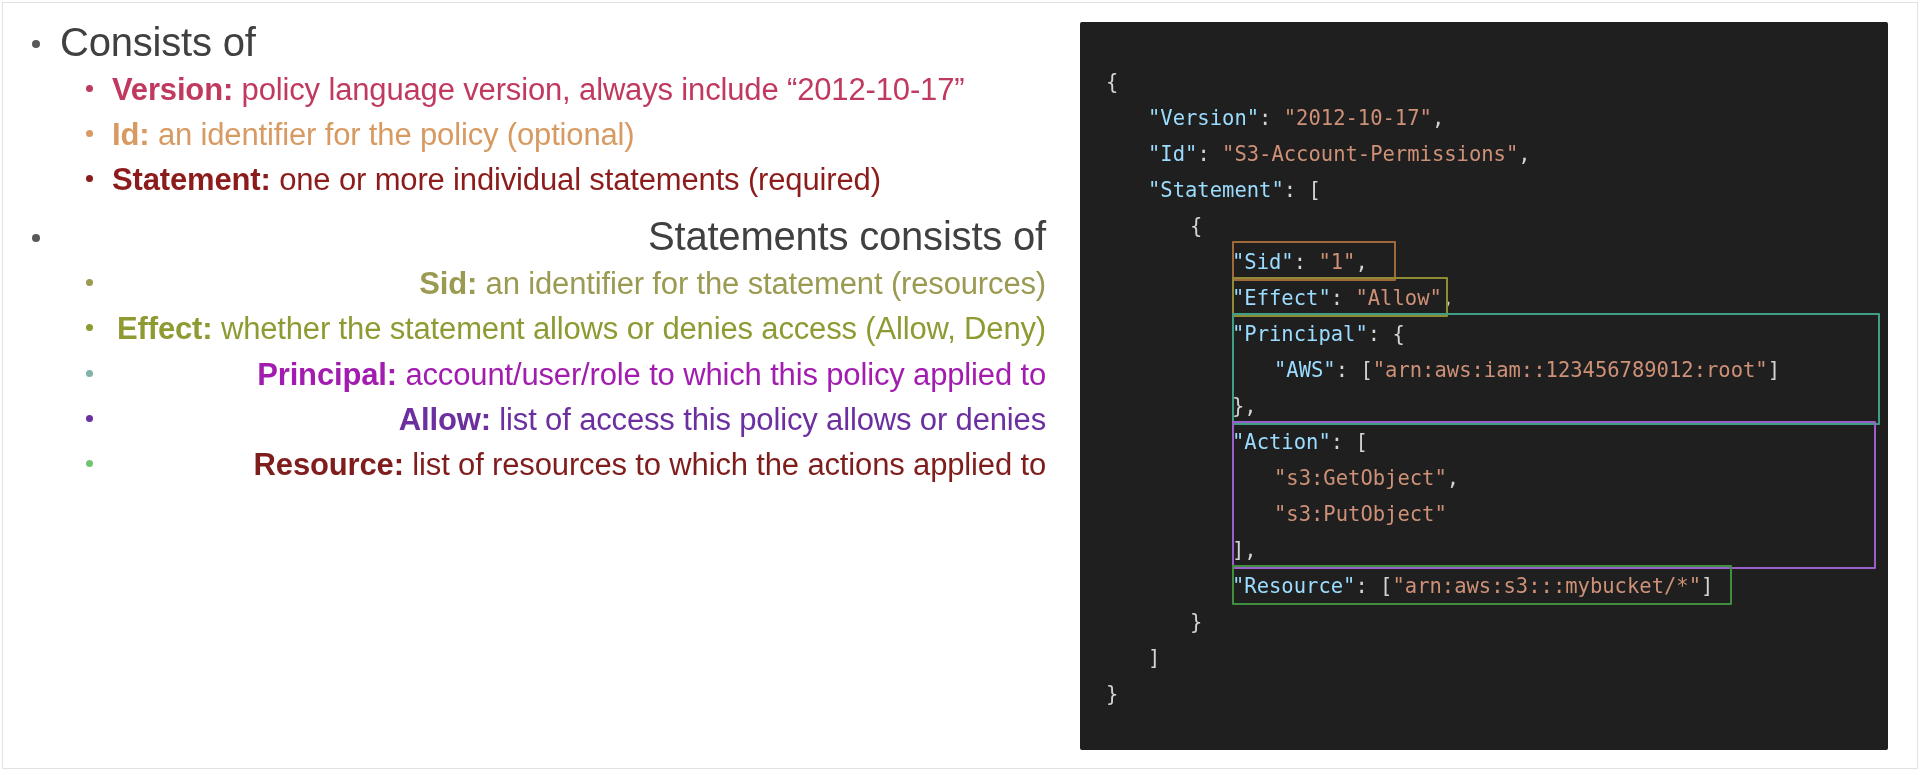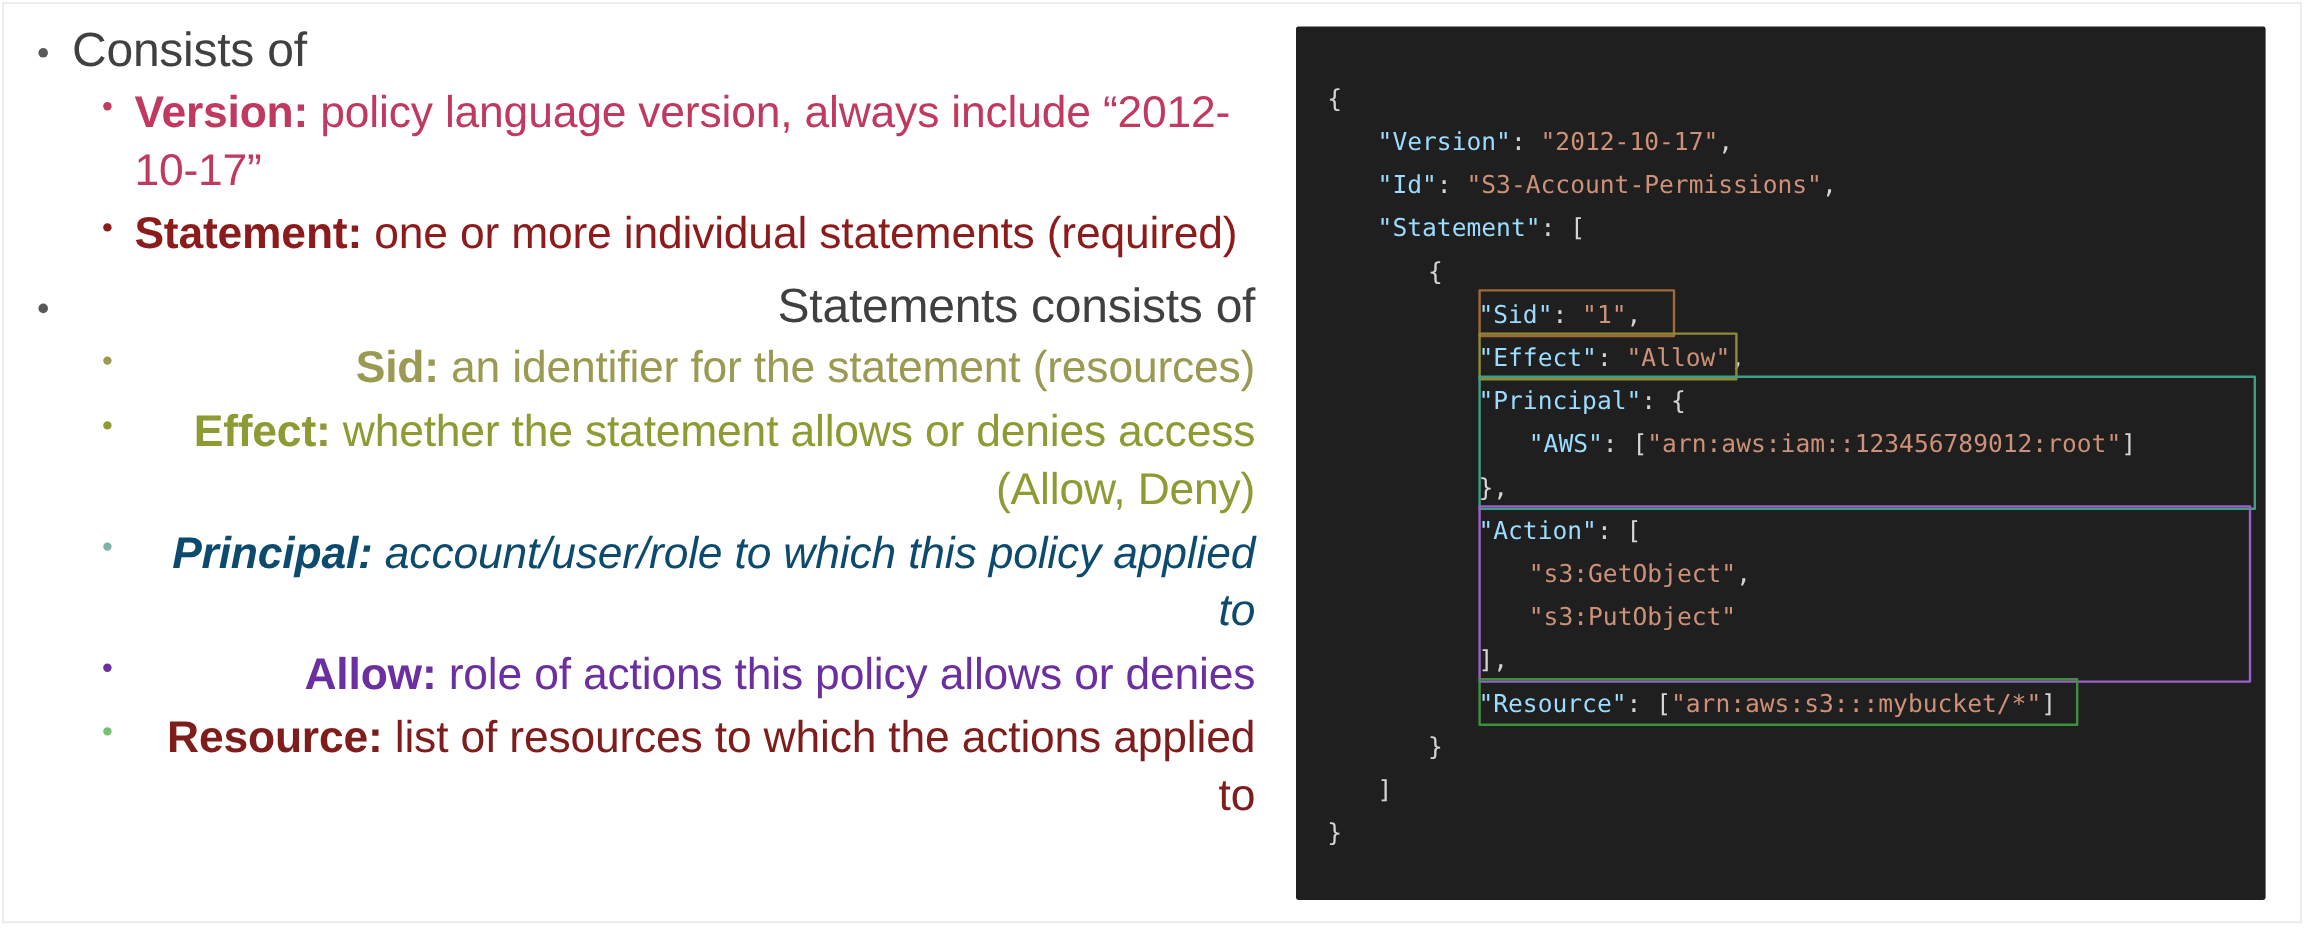--- a/index.html
+++ b/index.html
@@ -68,21 +68,21 @@
     background: #595959;
   }
 
   ul.lvl2 {
     margin-top: 4px;
   }
   li.l2 {
     position: relative;
     padding-left: 52px;
     margin: 0 0 5px 0;
-    font-size: 37px;
+    font-size: 31px;
     line-height: 1.30;
     letter-spacing: -0.15px;
   }
   li.l2 > .b-dot2 {
     position: absolute;
     left: 26px;
     top: 15px;
     width: 7px; height: 7px;
     border-radius: 50%;
   }
@@ -149,20 +149,24 @@
       <li class="l1">
         <span class="b-dot"></span>
         <span>Consists of</span>
 
         <ul class="lvl2">
           <li class="l2" style="color:#c0395e;">
             <span class="b-dot2" style="background:#c0395e;"></span>
             <span class="term">Version:</span><span class="rest"> policy language version, always include “2012-10-17”</span>
           </li>
 
+          <li class="l2" style="color:#d79a62;">
+            <span class="b-dot2" style="background:#d79a62;"></span>
+            <span class="term">Id:</span><span class="rest"> an identifier for the policy (optional)</span>
+          </li>
 
           <li class="l2" style="color:#8c1c1c;">
             <span class="b-dot2" style="background:#8c1c1c;"></span>
             <span class="term">Statement:</span><span class="rest"> one or more individual statements (required)</span>
           </li>
         </ul>
       </li>
 
       <li class="l1" style="margin-top:14px;text-align:right;">
         <span class="b-dot"></span>
@@ -172,28 +176,28 @@
           <li class="l2" style="color:#9a9a52;">
             <span class="b-dot2" style="background:#9a9a52;"></span>
             <span class="term">Sid:</span><span class="rest"> an identifier for the statement (resources)</span>
           </li>
 
           <li class="l2" style="color:#8f9a33;">
             <span class="b-dot2" style="background:#8f9a33;"></span>
             <span class="term">Effect:</span><span class="rest"> whether the statement allows or denies access (Allow, Deny)</span>
           </li>
 
-          <li class="l2" style="color:#0c4a6e;font-style:italic;">
+          <li class="l2" style="color:#a21caf;">
             <span class="b-dot2" style="background:#7fb3a8;"></span>
             <span class="term">Principal:</span><span class="rest"> account/user/role to which this policy applied to</span>
           </li>
 
           <li class="l2" style="color:#6b2fa0;">
             <span class="b-dot2" style="background:#6b2fa0;"></span>
-            <span class="term">Allow:</span><span class="rest"> role of actions this policy allows or denies</span>
+            <span class="term">Allow:</span><span class="rest"> list of access this policy allows or denies</span>
           </li>
 
           <li class="l2" style="color:#7f1d1d;">
             <span class="b-dot2" style="background:#72c472;"></span>
             <span class="term">Resource:</span><span class="rest"> list of resources to which the actions applied to</span>
           </li>
 
         </ul>
       </li>
 

